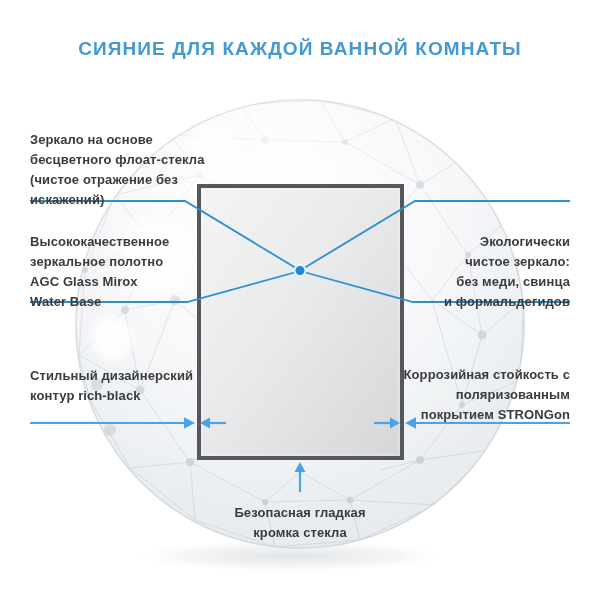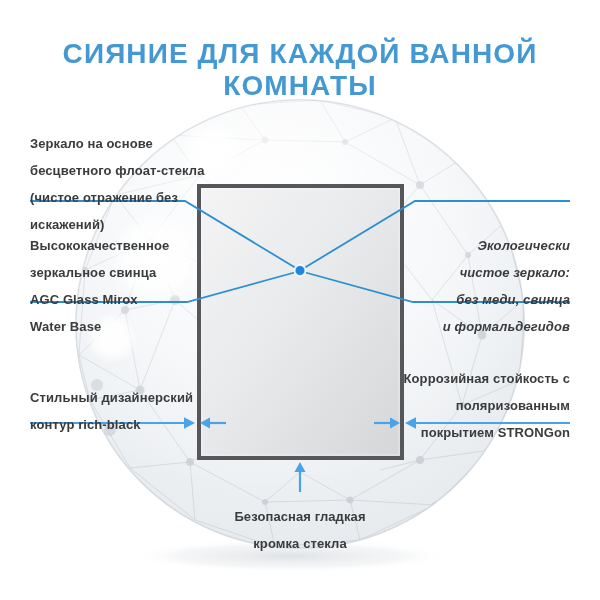--- a/index.html
+++ b/index.html
@@ -10,33 +10,33 @@
     --label_color:#3A3B3D;
     --mirror_border:#55575A;
   }
   *{margin:0;padding:0;box-sizing:border-box;}
   html,body{width:600px;height:600px;background:#ffffff;overflow:hidden;
     font-family:"Liberation Sans", sans-serif;}
   .stage{position:relative;width:600px;height:600px;background:#ffffff;}
   svg.layer{position:absolute;left:0;top:0;}
   .title{
     position:absolute;top:38px;left:0;width:600px;text-align:center;
-    font-size:28px;font-weight:800;letter-spacing:1.1px;color:var(--title_color);
+    font-size:19px;font-weight:800;letter-spacing:1.1px;color:var(--title_color);
   }
   .callout-label{
     position:absolute;white-space:pre-line;color:var(--label_color);
-    font-size:13px;font-weight:700;line-height:27px;letter-spacing:.1px;
+    font-size:13px;font-weight:700;line-height:20px;letter-spacing:.1px;
   }
   .lab-left{left:30px;text-align:left;}
   .lab-right{right:30px;text-align:right;}
   .lab-tl{top:130px;}
   .lab-ml{top:232px;}
-  .lab-bl{top:384px;}
+  .lab-bl{top:366px;}
   .lab-tr{top:130px;}
-  .lab-mr{top:232px;font-style:italic;}
+  .lab-mr{top:232px;}
   .lab-br{top:365px;text-align:right;}
   .lab-bottom{top:503px;left:0;width:600px;text-align:center;}
   
   .mesh-line{stroke:#c3c9d0;stroke-width:1;fill:none;opacity:.55;}
   .mesh-node{fill:#c9ced4;opacity:.85;}
   .mesh-node-big{fill:#ccd2d8;opacity:.7;}
   .sphere-rim{fill:none;stroke:#ced4da;stroke-width:1.5;opacity:.7;}
   .callout-line{stroke:var(--line_color);stroke-width:1.8;fill:none;}
   .arrow-line{stroke:var(--arrow_color);stroke-width:2.2;fill:none;}
   .arrow-head{fill:var(--arrow_color);stroke:none;}
@@ -163,21 +163,21 @@
     </g>
   </svg>
 
   <h1 class="title">СИЯНИЕ ДЛЯ КАЖДОЙ ВАННОЙ КОМНАТЫ</h1>
 
   <div class="callout-label lab-left lab-tl">Зеркало на основе
 бесцветного флоат-стекла
 (чистое отражение без
 искажений)</div>
   <div class="callout-label lab-left lab-ml">Высококачественное
-зеркальное свинца
+зеркальное полотно
 AGC Glass Mirox
 Water Base</div>
   <div class="callout-label lab-left lab-bl">Стильный дизайнерский
 контур rich-black</div>
 
   <div class="callout-label lab-right lab-mr">Экологически
 чистое зеркало:
 без меди, свинца
 и формальдегидов</div>
   <div class="callout-label lab-right lab-br">Коррозийная стойкость с

